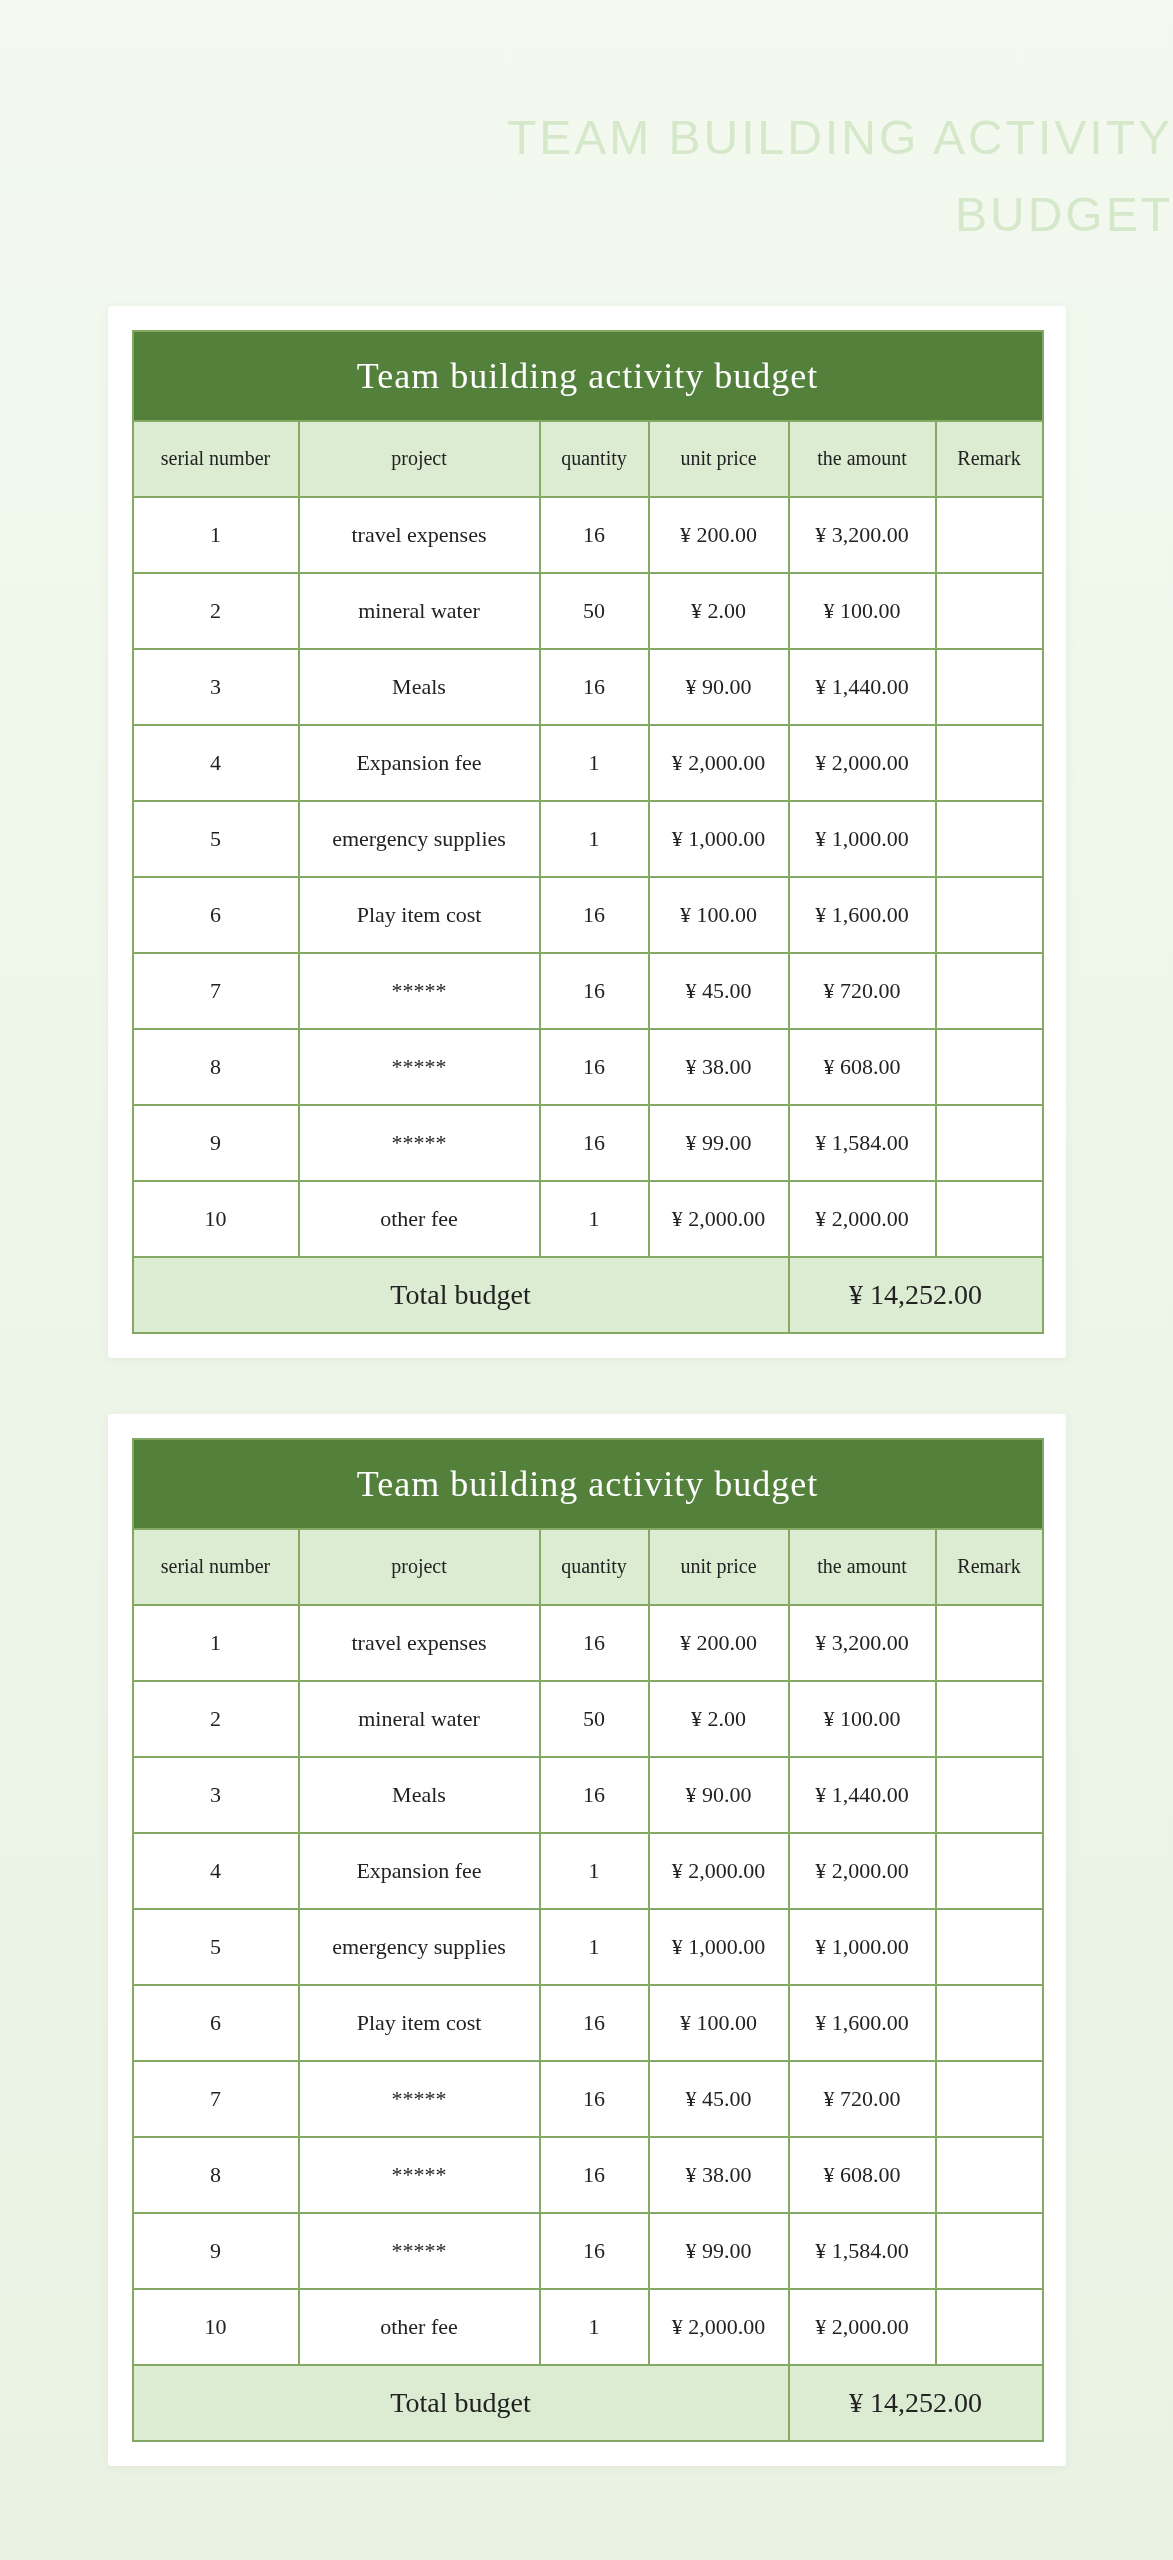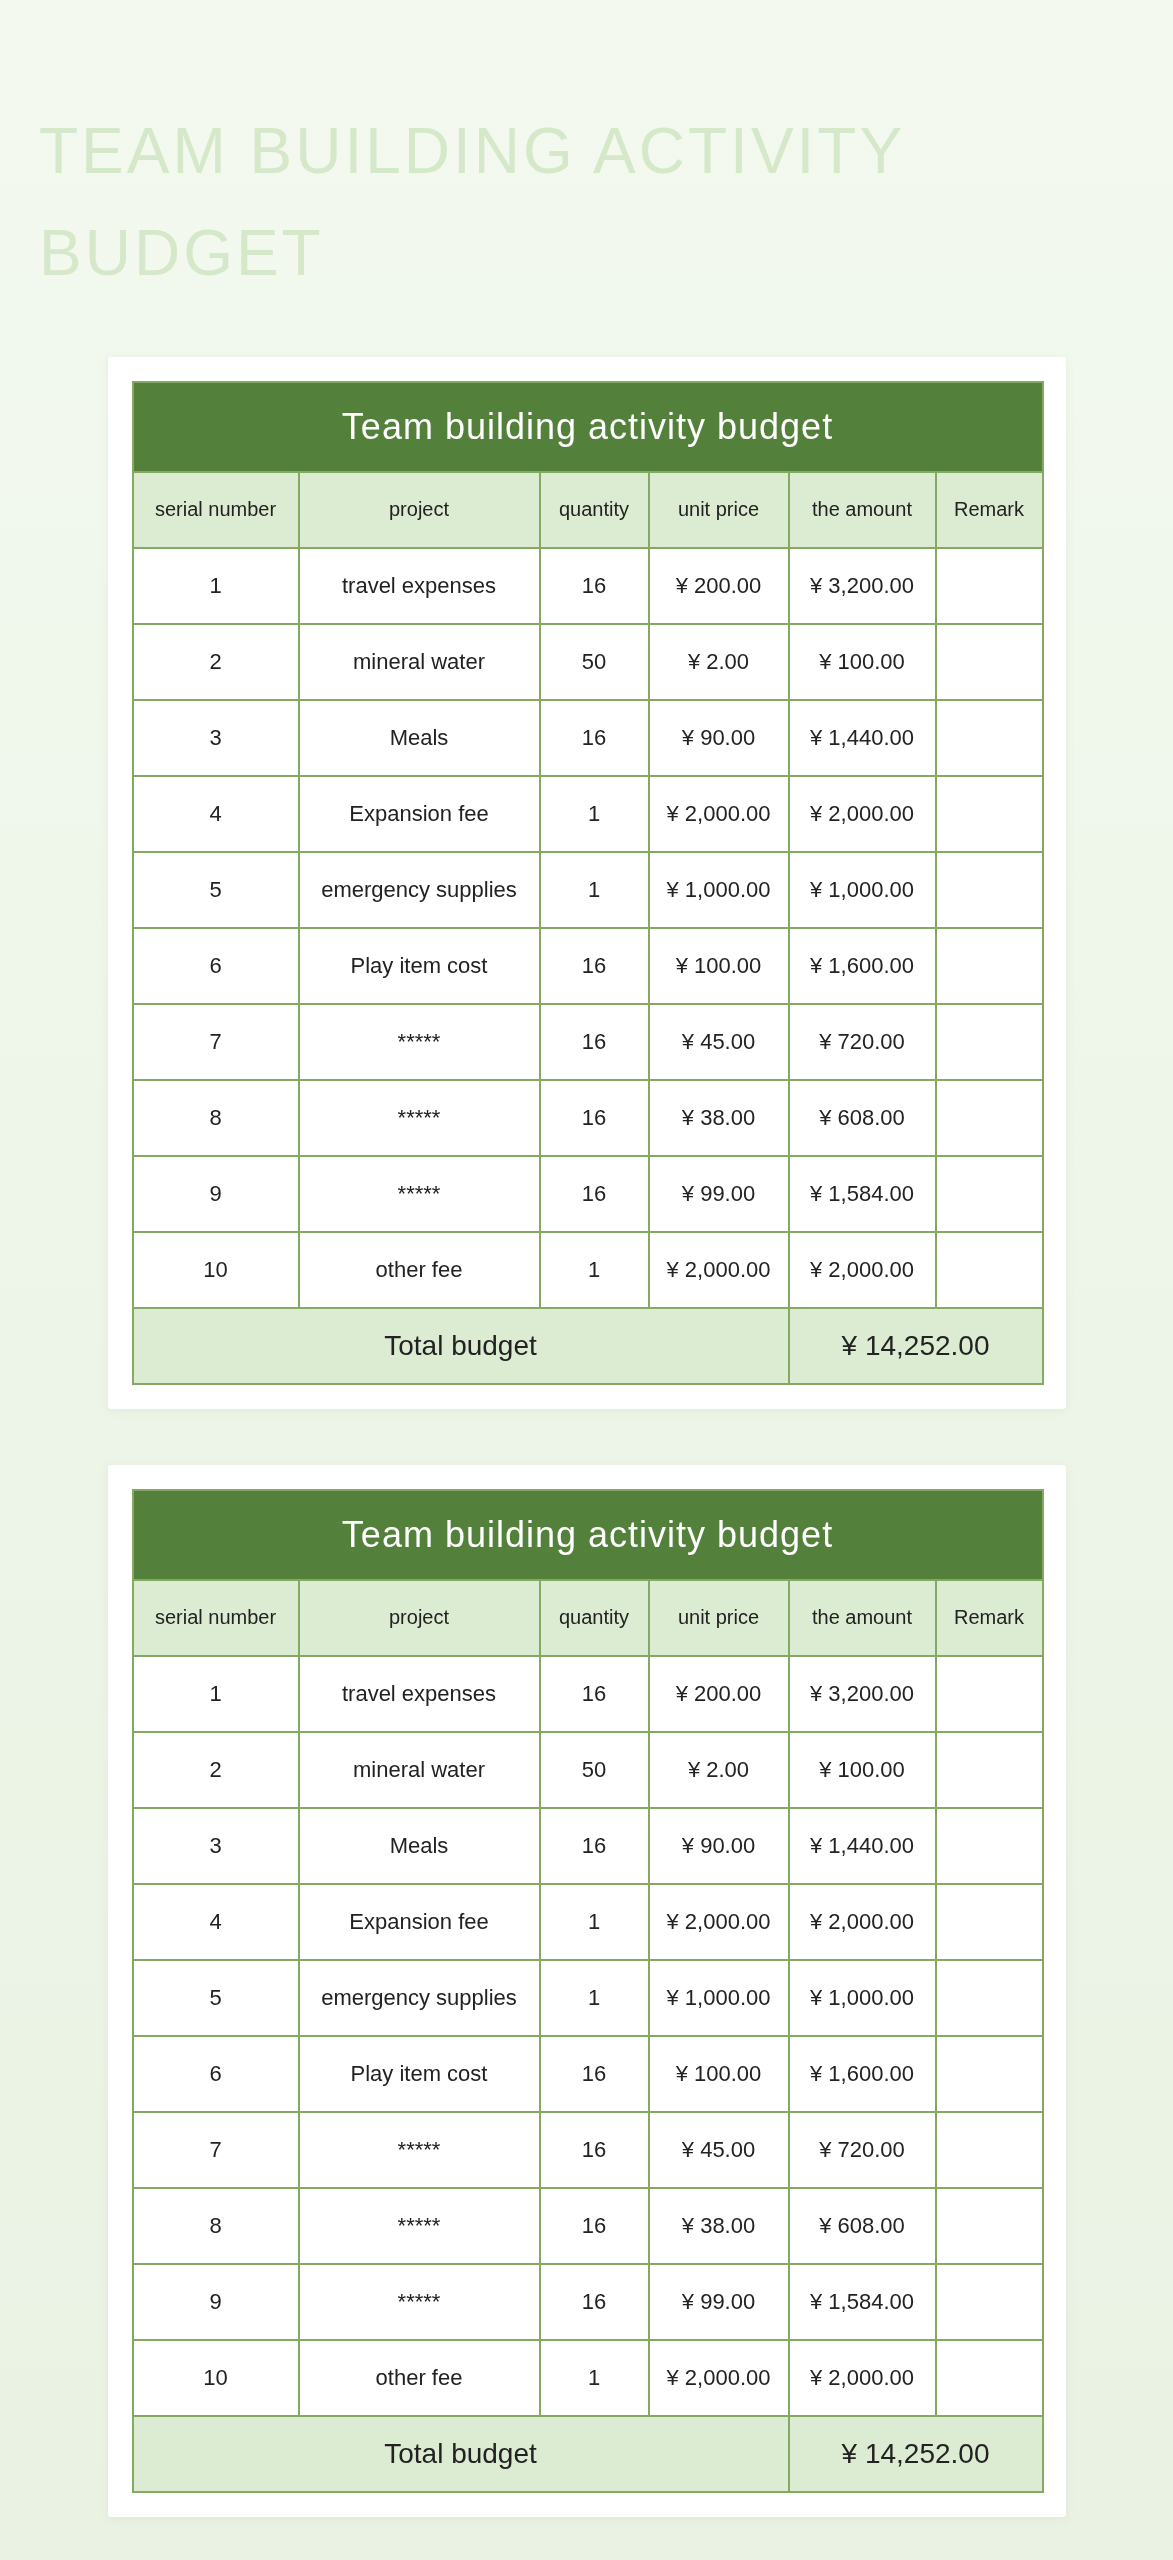--- a/index.html
+++ b/index.html
@@ -17,36 +17,36 @@
     width:1173px;
     height:2560px;
     background:linear-gradient(180deg,#f3f9ef 0%, #edf5e8 55%, #eaf2e4 100%);
     font-family:"Liberation Sans","DejaVu Sans",sans-serif;
     color:var(--text);
     box-sizing:border-box;
     padding-top:100px;
   }
   .page-title{
     margin:0 auto 52px auto;
-    text-align:left;
-    font-size:64px;
+    text-align:right;
+    font-size:48px;
     line-height:1.6;
     font-weight:400;
     letter-spacing:3px;
     color:var(--title-color);
-    padding-left:39px;
   }
   .card{
     width:958px;
     margin:0 auto;
     background:var(--card-bg);
     border-radius:3px;
     box-shadow:0 2px 10px rgba(120,150,110,0.10);
     padding:24px;
     box-sizing:border-box;
+    font-family:Liberation Serif, serif;
   }
   .card + .card{ margin-top:56px; }
   table.budget-table{
     width:910px;
     border-collapse:collapse;
     table-layout:fixed;
   }
   table.budget-table th,
   table.budget-table td{
     border:2px solid var(--grid);

